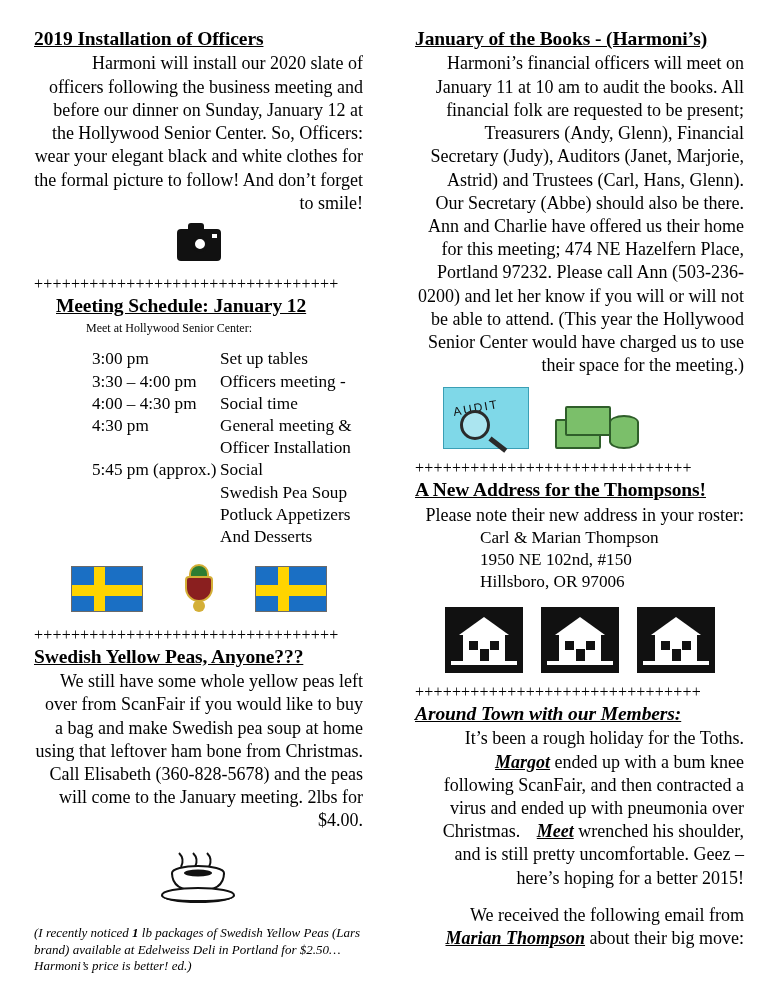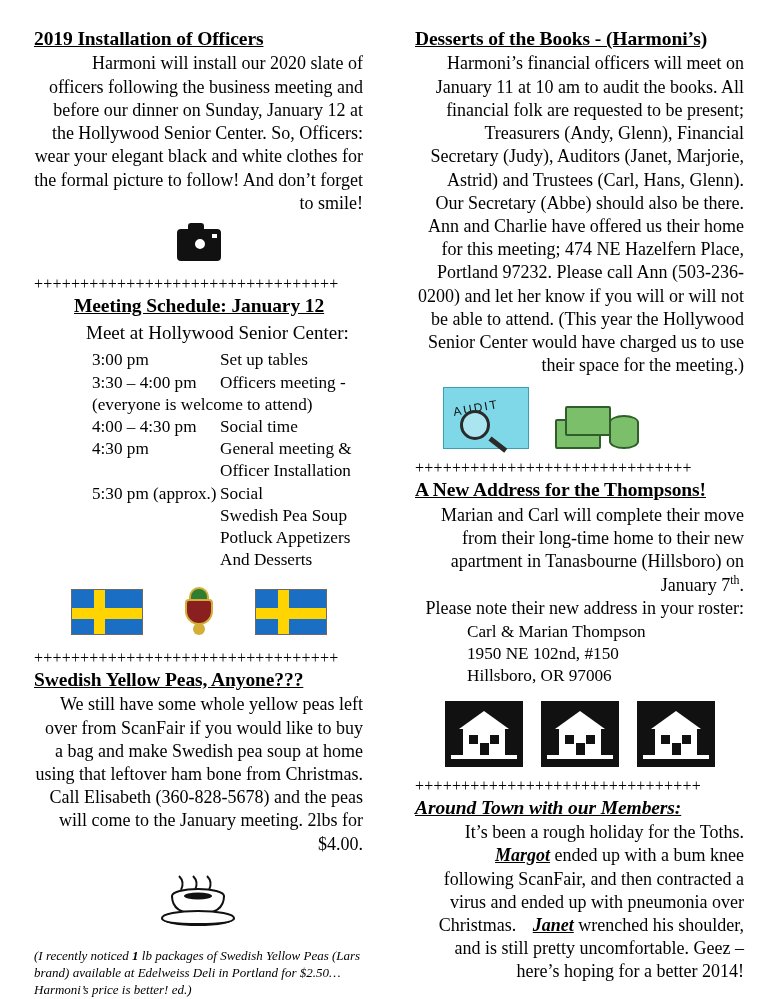--- a/index.html
+++ b/index.html
@@ -31,21 +31,21 @@
   }
   h2.section-title {
     font-size: 19.5px;
     font-weight: bold;
     margin: 0 0 2px 0;
     text-decoration: underline;
     line-height: 1.15;
     letter-spacing: -0.1px;
   }
   h2.section-title.indent {
-    margin-left: 40px;
+    margin-left: 22px;
   }
   p.body {
     font-size: 18px;
     line-height: 1.29;
     margin: 0;
     text-align: right;
   }
   .divider {
     font-size: 16px;
     letter-spacing: 0.2px;
@@ -107,22 +107,22 @@
     margin: 4px 0 16px 58px;
     font-size: 17.2px;
     line-height: 1.29;
   }
   table.schedule td {
     padding: 0 0 0 0;
     vertical-align: top;
   }
   table.schedule td.time { width: 128px; }
   .meet-line {
-    font-size: 19px;
-    margin: 4px 0 4px 52px;
+    font-size: 12px;
+    margin: 4px 0 12px 52px;
     line-height: 1.29;
   }
 
   
   .flag-row {
     display: flex;
     justify-content: center;
     align-items: center;
     gap: 36px;
     margin: 16px 0 12px 0;
@@ -289,21 +289,21 @@
     height: 66px;
     background: #111111;
     position: relative;
     border: 2px solid #111111;
     box-sizing: border-box;
   }
   .u { text-decoration: underline; }
   .bi { font-weight: bold; font-style: italic; margin-left: 12px; }
   .sup { font-size: 0.66em; vertical-align: super; }
   .addr-block {
-    margin-left: 52px;
+    margin-left: 65px;
     font-size: 17.2px;
     line-height: 1.29;
   }
 </style>
 </head>
 <body>
 
 <div class="page">
   <div class="columns">
 
@@ -328,36 +328,33 @@
         <tbody>
           <tr>
             <td class="time">3:00 pm</td>
             <td class="desc">Set up tables</td>
           </tr>
           <tr>
             <td class="time">3:30 – 4:00 pm</td>
             <td class="desc">Officers meeting -</td>
           </tr>
           <tr>
-            <td class="time" colspan="2">(everyone is welcome to attend)</td>
-          </tr>
-          <tr>
             <td class="time">4:00 – 4:30 pm</td>
             <td class="desc">Social time</td>
           </tr>
           <tr>
             <td class="time">4:30 pm</td>
             <td class="desc">General meeting &amp;</td>
           </tr>
           <tr>
             <td class="time"></td>
             <td class="desc">Officer Installation</td>
           </tr>
           <tr>
-            <td class="time">5:30 pm (approx.)</td>
+            <td class="time">5:45 pm (approx.)</td>
             <td class="desc">Social</td>
           </tr>
           <tr>
             <td class="time"></td>
             <td class="desc">Swedish Pea Soup</td>
           </tr>
           <tr>
             <td class="time"></td>
             <td class="desc">Potluck Appetizers</td>
           </tr>
@@ -402,40 +399,39 @@
         </svg>
       </div>
 
       <p class="italic-note">
         <span>(I recently noticed </span><b>1</b><span> lb packages of Swedish Yellow Peas (Lars brand) available at Edelweiss Deli in Portland for $2.50…Harmoni’s price is better!  ed.)</span>
       </p>
     </div>
 
     <div class="col">
 
-      <h2 class="section-title u">Desserts of the Books - (Harmoni’s)</h2>
+      <h2 class="section-title u">January of the Books - (Harmoni’s)</h2>
       <p class="body">Harmoni’s financial officers will meet on January 11 at 10 am to audit the books. All financial folk are requested to be present; Treasurers (Andy, Glenn), Financial Secretary (Judy), Auditors (Janet, Marjorie, Astrid) and Trustees (Carl, Hans, Glenn). Our Secretary (Abbe) should also be there. Ann and Charlie have offered us their home for this meeting; 474 NE Hazelfern Place, Portland 97232. Please call Ann (503-236-0200) and let her know if you will or will not be able to attend. (This year the Hollywood Senior Center would have charged us to use their space for the meeting.)</p>
 
       <div class="audit-row">
         <span class="audit-badge">
           <span class="word">AUDIT</span>
           <span class="glass"></span>
           <span class="handle"></span>
         </span>
         <span class="money">
           <span class="stack s1"></span>
           <span class="stack s2"></span>
           <span class="coin"></span>
         </span>
       </div>
 
       <div class="divider">++++++++++++++++++++++++++++++</div>
 
       <h2 class="section-title u">A New Address for the Thompsons!</h2>
-      <p class="body"><span>Marian and Carl will complete their move from their long-time home to their new apartment in Tanasbourne (Hillsboro) on January 7</span><span class="sup">th</span><span>.</span></p>
       <p class="body">Please note their new address in your roster:</p>
       <div class="addr-block">
         <div>Carl &amp; Marian Thompson</div>
         <div>1950 NE 102nd, #150</div>
         <div>Hillsboro, OR  97006</div>
       </div>
 
       <div class="house-row">
         <span class="house-tile">
           <svg width="74" height="62" viewBox="0 0 74 62">
@@ -471,21 +467,21 @@
           </svg>
         </span>
       </div>
 
       <div class="divider">+++++++++++++++++++++++++++++++</div>
 
       <h2 class="section-title u" style="font-style:italic">Around Town with our Members:</h2>
       <p class="body">
         <span>It’s been a rough holiday for the Toths.</span><br>
         <span class="bi u">Margot</span><span> ended up with a bum knee following ScanFair, and then contracted a virus and ended up with pneumonia over Christmas.</span>
-        <span class="bi u">Janet</span><span> wrenched his shoulder, and is still pretty uncomfortable. Geez – here’s hoping for a better 2014!</span>
+        <span class="bi u">Meet</span><span> wrenched his shoulder, and is still pretty uncomfortable. Geez – here’s hoping for a better 2015!</span>
       </p>
 
       <div class="gap-md"></div>
 
       <p class="body">
         <span>We received the following email from </span><span class="bi u">Marian Thompson</span><span> about their big move:</span>
       </p>
     </div>
 
   </div>

